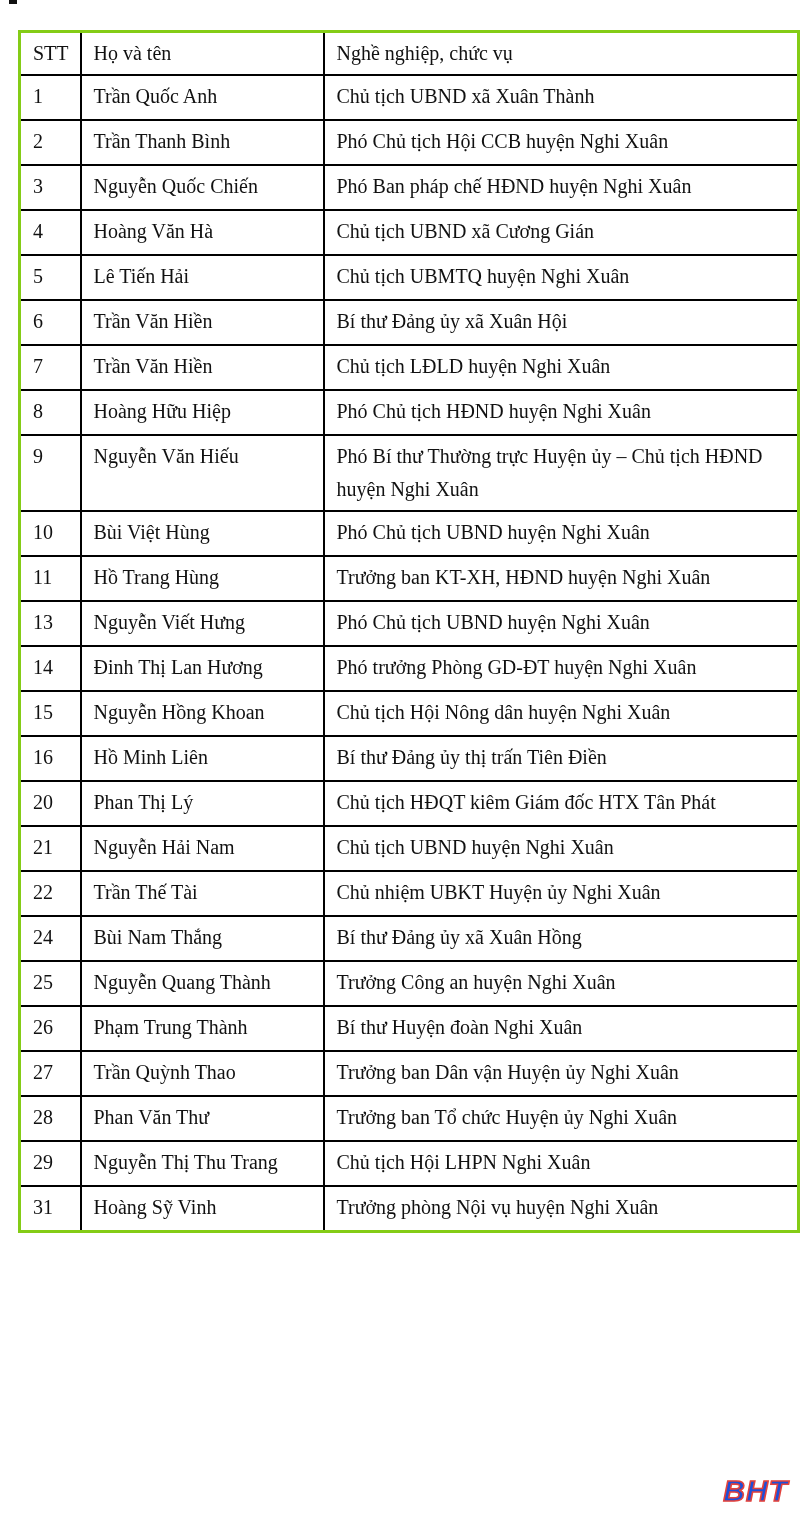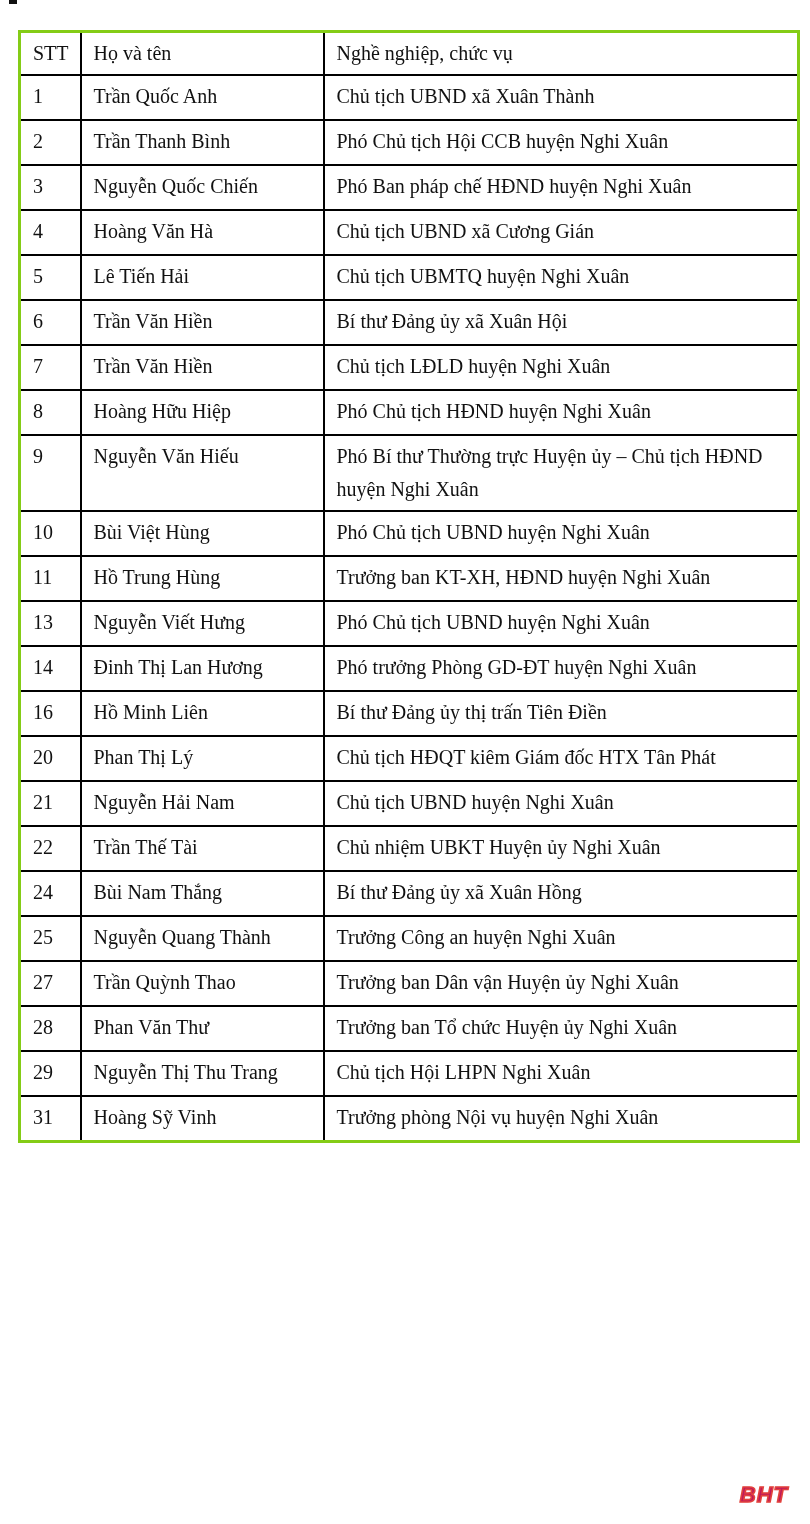--- a/index.html
+++ b/index.html
@@ -45,25 +45,25 @@
     overflow: hidden;
     word-wrap: break-word;
   }
   table.officials thead tr { height: 42px; }
   table.officials tbody tr { height: 45px; }
   td.col-position { text-align: justify; }
   .watermark {
     position: absolute;
     right: 22px;
     bottom: 16px;
-    font-size: 22px;
+    font-size: 30px;
     font-weight: bold;
     font-style: italic;
     letter-spacing: 1px;
-    color: #be185d;
+    color: #1d4ed8;
     -webkit-text-stroke: 1.6px #e2423c;
     text-shadow: 0 0 1px #e2423c;
     font-family: "Liberation Sans", "DejaVu Sans", sans-serif;
   }
 </style>
 </head>
 <body>
 
 <div class="page">
   <div class="corner-artifact"></div>
@@ -127,34 +127,39 @@
     <td class="col-name">Nguyễn Văn Hiếu</td>
     <td class="col-position">Phó Bí thư Thường trực Huyện ủy – Chủ tịch HĐND huyện Nghi Xuân</td>
   </tr>
         <tr>
     <td class="col-stt">10</td>
     <td class="col-name">Bùi Việt Hùng</td>
     <td class="col-position">Phó Chủ tịch UBND huyện Nghi Xuân</td>
   </tr>
         <tr>
     <td class="col-stt">11</td>
-    <td class="col-name">Hồ Trung Hùng</td>
+    <td class="col-name">Hồ Trang Hùng</td>
     <td class="col-position">Trưởng ban KT-XH, HĐND huyện Nghi Xuân</td>
   </tr>
         <tr>
     <td class="col-stt">13</td>
     <td class="col-name">Nguyễn Viết Hưng</td>
     <td class="col-position">Phó Chủ tịch UBND huyện Nghi Xuân</td>
   </tr>
         <tr>
     <td class="col-stt">14</td>
     <td class="col-name">Đinh Thị Lan Hương</td>
     <td class="col-position">Phó trưởng Phòng GD-ĐT huyện Nghi Xuân</td>
   </tr>
         <tr>
+    <td class="col-stt">15</td>
+    <td class="col-name">Nguyễn Hồng Khoan</td>
+    <td class="col-position">Chủ tịch Hội Nông dân huyện Nghi Xuân</td>
+  </tr>
+        <tr>
     <td class="col-stt">16</td>
     <td class="col-name">Hồ Minh Liên</td>
     <td class="col-position">Bí thư Đảng ủy thị trấn Tiên Điền</td>
   </tr>
         <tr>
     <td class="col-stt">20</td>
     <td class="col-name">Phan Thị Lý</td>
     <td class="col-position">Chủ tịch HĐQT kiêm Giám đốc HTX Tân Phát</td>
   </tr>
         <tr>
@@ -171,20 +176,25 @@
     <td class="col-stt">24</td>
     <td class="col-name">Bùi Nam Thắng</td>
     <td class="col-position">Bí thư Đảng ủy xã Xuân Hồng</td>
   </tr>
         <tr>
     <td class="col-stt">25</td>
     <td class="col-name">Nguyễn Quang Thành</td>
     <td class="col-position">Trưởng Công an huyện Nghi Xuân</td>
   </tr>
         <tr>
+    <td class="col-stt">26</td>
+    <td class="col-name">Phạm Trung Thành</td>
+    <td class="col-position">Bí thư Huyện đoàn Nghi Xuân</td>
+  </tr>
+        <tr>
     <td class="col-stt">27</td>
     <td class="col-name">Trần Quỳnh Thao</td>
     <td class="col-position">Trưởng ban Dân vận Huyện ủy Nghi Xuân</td>
   </tr>
         <tr>
     <td class="col-stt">28</td>
     <td class="col-name">Phan Văn Thư</td>
     <td class="col-position">Trưởng ban Tổ chức Huyện ủy Nghi Xuân</td>
   </tr>
         <tr>

